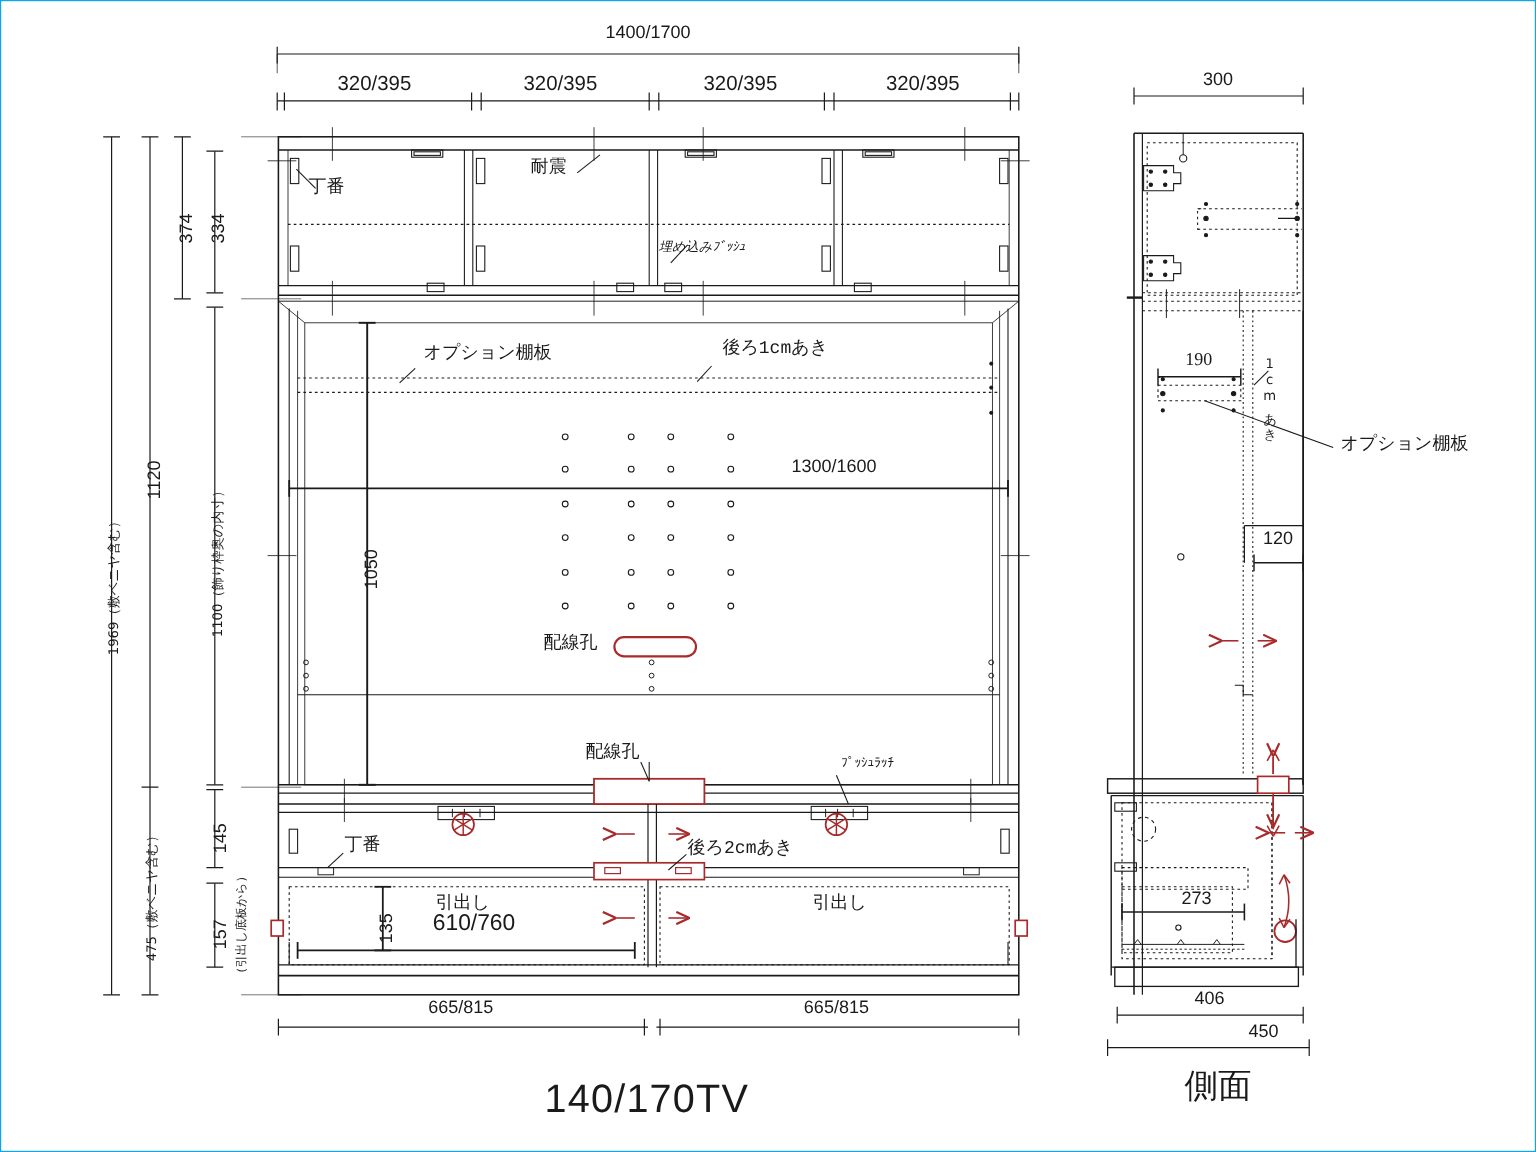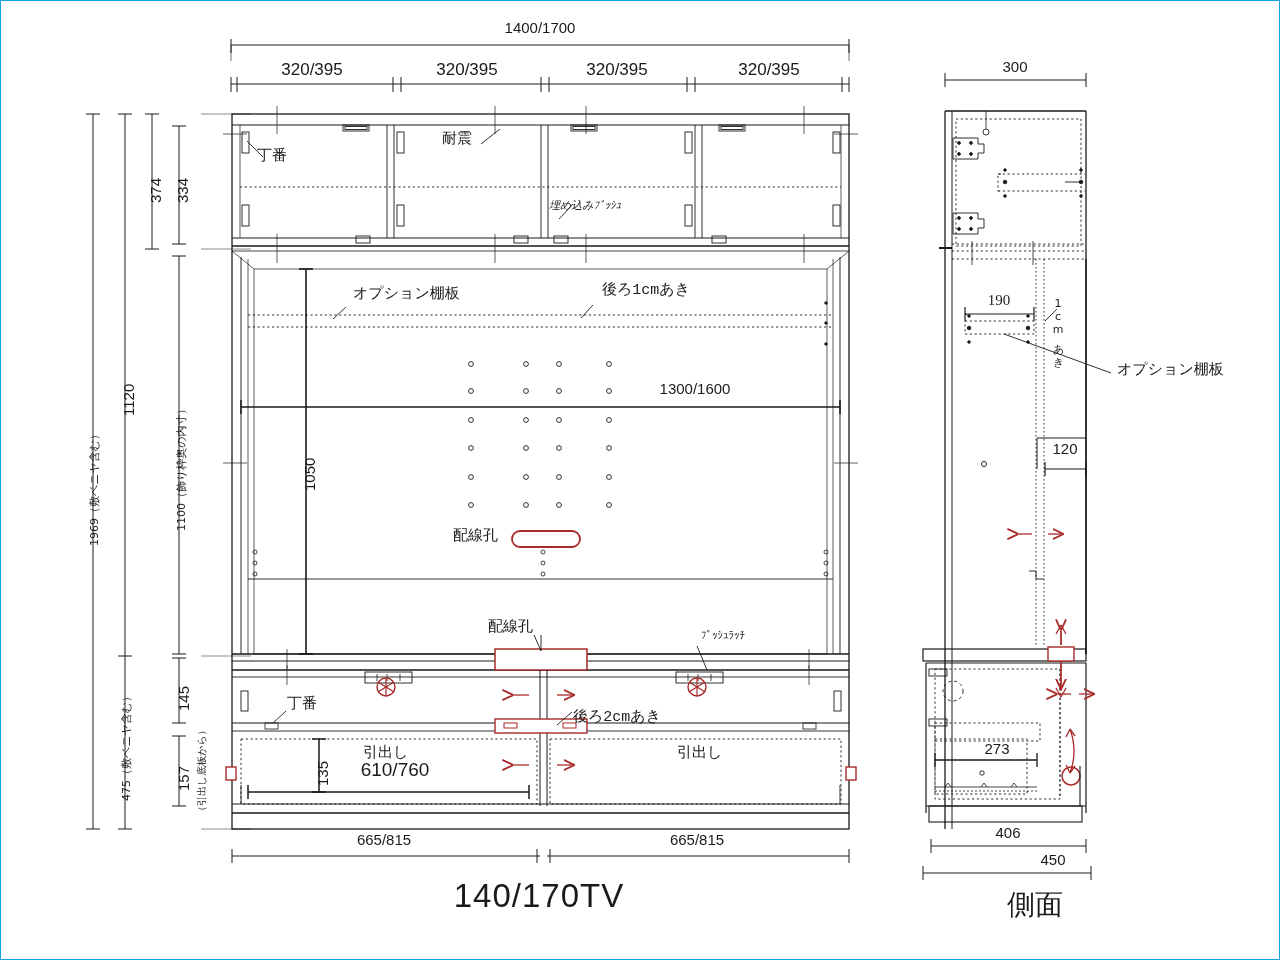--- a/index.html
+++ b/index.html
@@ -15,21 +15,21 @@
   .lbl{
     position:absolute;white-space:nowrap;color:#1a1a1a;
     font-family:"Liberation Sans","DejaVu Sans",sans-serif;
     line-height:1;letter-spacing:0px;
   }
   .dim{font-size:15px;}
   .dimsm{font-size:17px;}
   .jp{font-family:Liberation Mono, monospace;font-size:15px;}
   .jpsm{font-family:"DejaVu Sans","Liberation Sans",sans-serif;font-size:11px;}
   .jpxs{font-family:"DejaVu Sans","Liberation Sans",sans-serif;font-size:10px;}
-  .title{font-size:33px;letter-spacing:1px;}
+  .title{font-size:33px;letter-spacing:1px;margin-top:20px;}
   .subtitle{font-family:"DejaVu Sans","Liberation Sans",sans-serif;font-size:28px;}
   .rot90{transform:rotate(-90deg);transform-origin:0 0;}
   .vert{writing-mode:vertical-rl;text-orientation:upright;font-family:"DejaVu Sans","Liberation Sans",sans-serif;font-size:11px;line-height:1.05;}
   .ctr{transform:translateX(-50%);}
 </style>
 </head>
 <body>
 
 <div id="page">
 
@@ -561,33 +561,33 @@
 <div class="lbl jp" style="left:441px;top:131px;">耐震</div>
 <div class="lbl jpsm" style="left:548px;top:199px;font-style:italic;">埋め込みﾌﾞｯｼｭ</div>
 <div class="lbl jp" style="left:352px;top:286px;">オプション棚板</div>
 <div class="lbl jp" style="left:581px;top:282px;margin-left:20px;">後ろ1cmあき</div>
 <div class="lbl dim ctr" style="left:694px;top:380px;">1300/1600</div>
 <div class="lbl dim rot90" style="left:301px;top:490px;">1050</div>
 <div class="lbl jp" style="left:452px;top:528px;">配線孔</div>
 <div class="lbl jp" style="left:487px;top:619px;">配線孔</div>
 <div class="lbl jpsm" style="left:700px;top:629px;">ﾌﾟｯｼｭﾗｯﾁ</div>
 <div class="lbl jp" style="left:286px;top:696px;">丁番</div>
-<div class="lbl jp" style="left:572px;top:699px;margin-top:10px;">後ろ2cmあき</div>
+<div class="lbl jp" style="left:572px;top:699px;">後ろ2cmあき</div>
 <div class="lbl jp" style="left:362px;top:745px;">引出し</div>
 <div class="lbl jp" style="left:676px;top:745px;">引出し</div>
 <div class="lbl dim rot90" style="left:314px;top:785px;">135</div>
 <div class="lbl dim ctr" style="left:394px;top:759px;font-size:19px;">610/760</div>
 
 <div class="lbl dim ctr" style="left:383px;top:831px;">665/815</div>
 <div class="lbl dim ctr" style="left:696px;top:831px;">665/815</div>
 <div class="lbl title ctr" style="left:538px;top:878px;">140/170TV</div>
 
 <div class="lbl dim ctr" style="left:1014px;top:58px;">300</div>
 <div class="lbl dim ctr" style="left:998px;top:292px;font-family:Liberation Serif, serif;">190</div>
 <div class="lbl vert" style="left:1051px;top:296px;">1cmあき</div>
 <div class="lbl jp" style="left:1116px;top:362px;">オプション棚板</div>
 <div class="lbl dim ctr" style="left:1064px;top:440px;">120</div>
 <div class="lbl dim ctr" style="left:984px;top:740px;margin-left:12px;">273</div>
 <div class="lbl dim ctr" style="left:1007px;top:824px;">406</div>
 <div class="lbl dim ctr" style="left:1006px;top:851px;margin-left:46px;">450</div>
-<div class="lbl subtitle ctr" style="left:1014px;top:890px;margin-left:20px;">側面</div>
+<div class="lbl subtitle ctr" style="left:1014px;top:890px;">側面</div>
 
 </div>
 
 </body></html>

